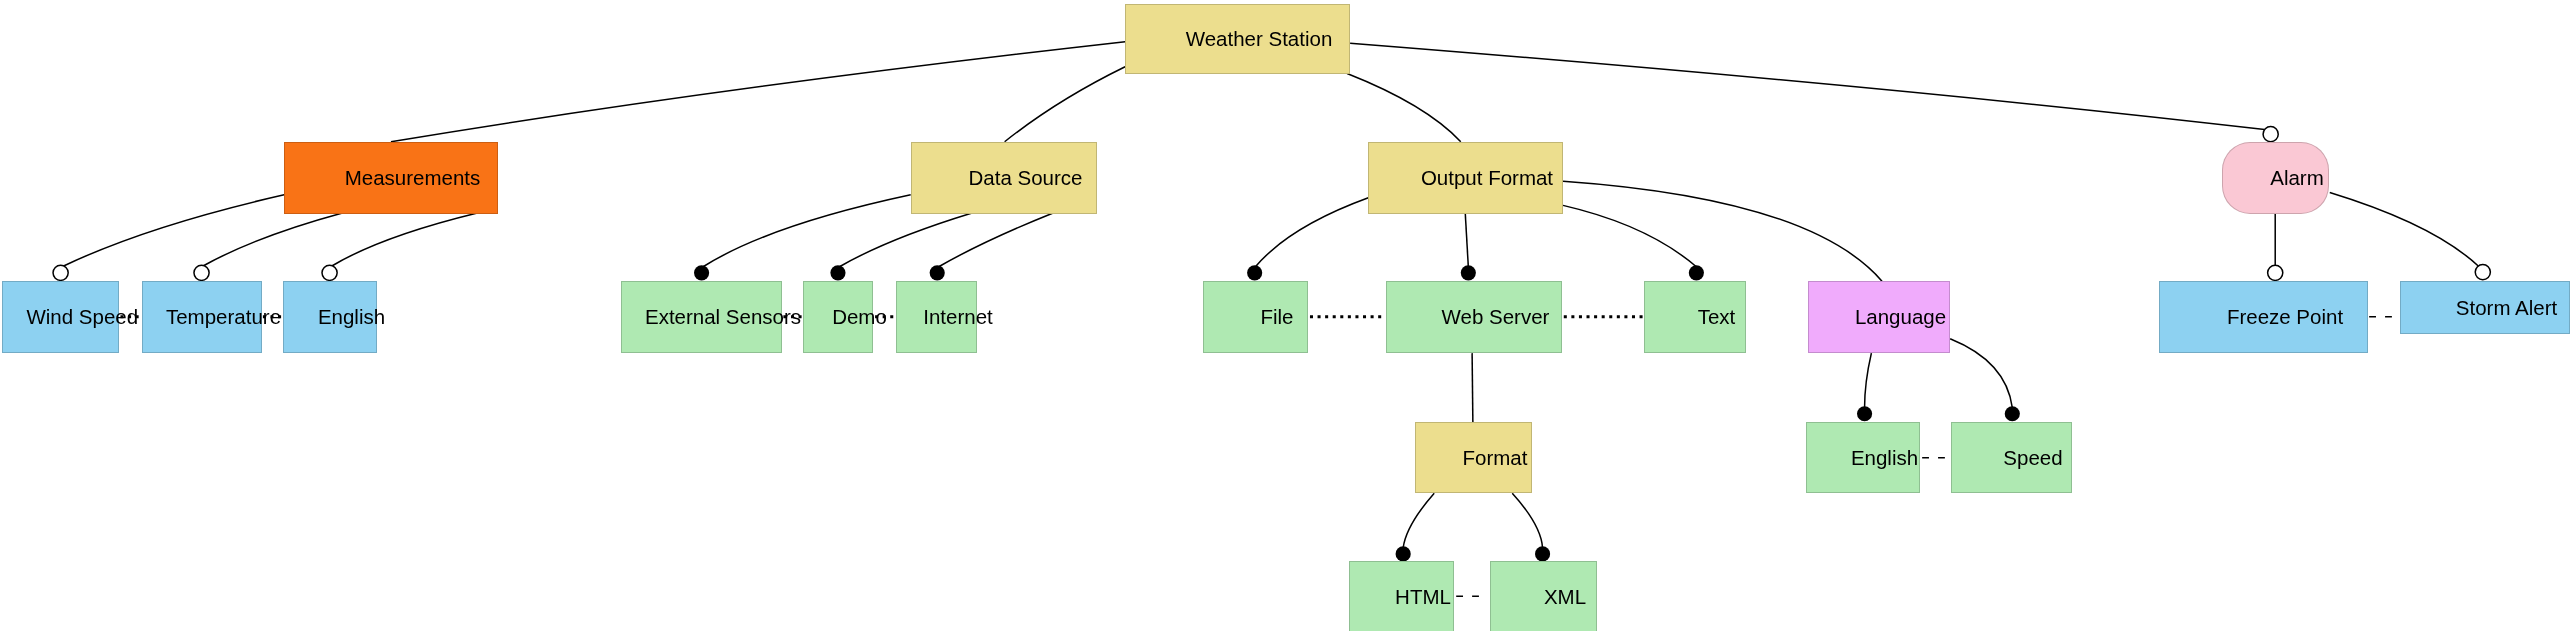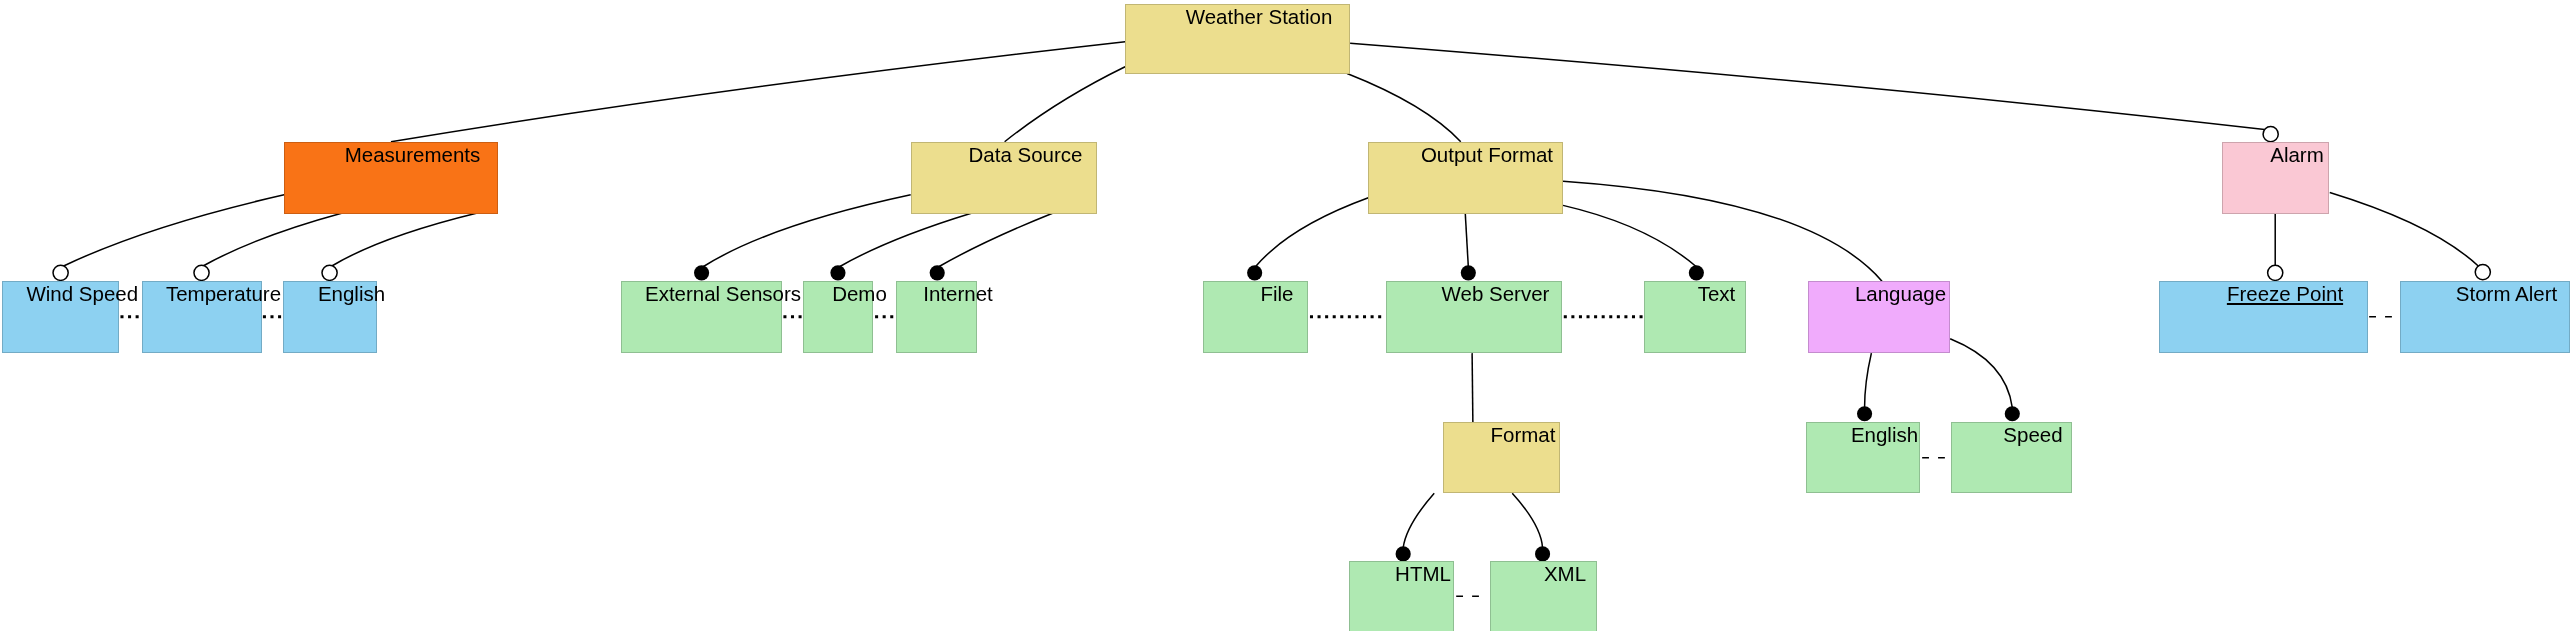--- a/index.html
+++ b/index.html
@@ -13,20 +13,21 @@
   }
   .edges-layer {
     position: absolute;
     left: 0; top: 0;
     width: 2576px; height: 632px;
   }
   .node {
     position: absolute;
     box-sizing: border-box;
     display: flex;
+    align-items: center;
     justify-content: center;
     font-size: 20.5px;
     color: #000000;
     border: 0.8px solid rgba(0,0,0,0.18);
     white-space: nowrap;
     padding-left: 43px;
   }
   .edge { fill: none; stroke: #000000; stroke-width: 2; }
   .link-dotted { fill: none; stroke: #000000; stroke-width: 4; stroke-dasharray: 4 6; }
   .link-dashed { fill: none; stroke: #000000; stroke-width: 2; stroke-dasharray: 9 12; }
@@ -96,21 +97,21 @@
   </div>
   <div class="node" style="left: 284px; top: 142px; width: 214px; height: 72px; background: #f97316;">
     <span>Measurements</span>
   </div>
   <div class="node" style="left: 911px; top: 142px; width: 186px; height: 72px; background: rgb(236, 222, 142);">
     <span>Data Source</span>
   </div>
   <div class="node" style="left: 1368px; top: 142px; width: 195px; height: 72px; background: rgb(236, 222, 142);">
     <span>Output Format</span>
   </div>
-  <div class="node" style="left: 2222px; top: 142px; width: 107px; height: 72px; background: rgb(250, 200, 212);">
+  <div class="node" style="left: 2222px; top: 142px; width: 107px; height: 72px; background: rgb(250, 200, 212); border-radius: 28px;">
     <span>Alarm</span>
   </div>
 
   <div class="node" style="left: 2.3px; top: 281px; width: 117px; height: 72px; background: rgb(141, 209, 241);">
     <span>Wind Speed</span>
   </div>
   <div class="node" style="left: 142px; top: 281px; width: 120px; height: 72px; background: rgb(141, 209, 241);">
     <span>Temperature</span>
   </div>
   <div class="node" style="left: 283px; top: 281px; width: 94px; height: 72px; background: rgb(141, 209, 241);">
@@ -130,28 +131,28 @@
   </div>
   <div class="node" style="left: 1386px; top: 281px; width: 176px; height: 72px; background: rgb(175, 233, 178);">
     <span>Web Server</span>
   </div>
   <div class="node" style="left: 1644px; top: 281px; width: 102px; height: 72px; background: rgb(175, 233, 178);">
     <span>Text</span>
   </div>
   <div class="node" style="left: 1808px; top: 281px; width: 142px; height: 72px; background: #f0abfc;">
     <span>Language</span>
   </div>
-  <div class="node" style="left: 2159px; top: 281px; width: 209px; height: 72px; background: rgb(141, 209, 241); text-decoration: underline;">
+  <div class="node" style="left: 2159px; top: 281px; width: 209px; height: 72px; background: rgb(141, 209, 241);">
     <span>Freeze Point</span>
   </div>
-  <div class="node" style="left: 2400px; top: 281px; width: 170px; height: 72px; background: rgb(141, 209, 241);">
+  <div class="node" style="left: 2400px; top: 281px; width: 170px; height: 53px; background: rgb(141, 209, 241);">
     <span>Storm Alert</span>
   </div>
 
-  <div class="node" style="left: 1415px; top: 422px; width: 117px; height: 71px; background: rgb(236, 222, 142); margin-left: 28px;">
+  <div class="node" style="left: 1415px; top: 422px; width: 117px; height: 71px; background: rgb(236, 222, 142);">
     <span>Format</span>
   </div>
   <div class="node" style="left: 1806px; top: 422px; width: 114px; height: 71px; background: rgb(175, 233, 178);">
     <span>English</span>
   </div>
   <div class="node" style="left: 1951px; top: 422px; width: 121px; height: 71px; background: rgb(175, 233, 178);">
     <span>Speed</span>
   </div>
 
   <div class="node" style="left: 1349px; top: 561px; width: 105px; height: 71px; background: rgb(175, 233, 178);">

